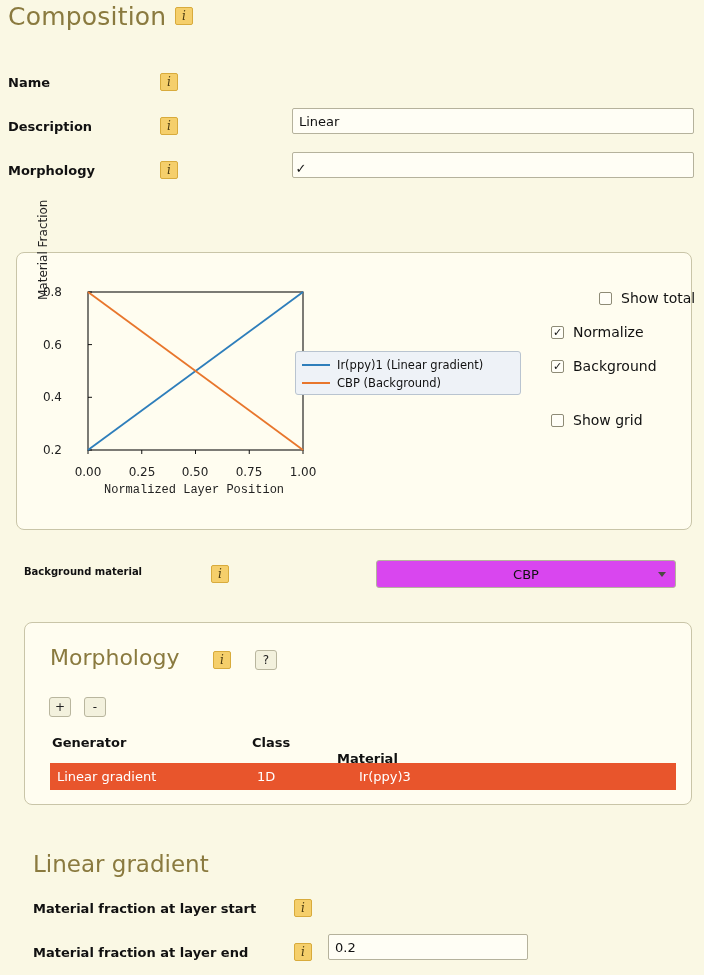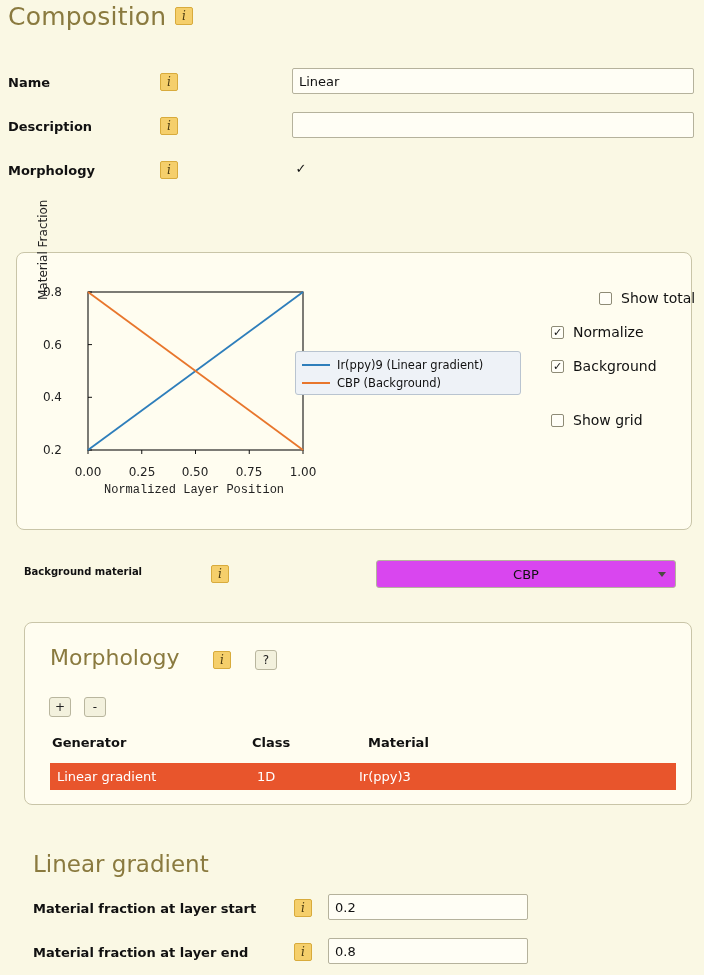--- a/index.html
+++ b/index.html
@@ -53,20 +53,21 @@
     height: 26px;
     background: #fffef5;
     border: 1px solid #b5b29c;
     border-radius: 2px;
     font-family: "DejaVu Sans", sans-serif;
     font-size: 13px;
     color: #111;
     padding: 0 6px;
     box-sizing: border-box;
     outline: none;
+    margin-top: 40px;
   }
 
   
   .page-title {
     position: absolute;
     left: 8px;
     top: 2px;
     font-size: 25px;
     color: #8a7a3f;
     font-weight: normal;
@@ -377,21 +378,21 @@
 
 <div class="tick-label-x" style="left:67px; top:465px;">0.00</div>
 <div class="tick-label-x" style="left:121px; top:465px;">0.25</div>
 <div class="tick-label-x" style="left:174px; top:465px;">0.50</div>
 <div class="tick-label-x" style="left:228px; top:465px;">0.75</div>
 <div class="tick-label-x" style="left:282px; top:465px;">1.00</div>
 
 <div class="legend-box">
   <div class="legend-row" style="top:4px;">
     <span class="legend-swatch" style="background:#2e7ebb;"></span>
-    <span class="legend-text">Ir(ppy)9 (Linear gradient)</span>
+    <span class="legend-text">Ir(ppy)1 (Linear gradient)</span>
   </div>
   <div class="legend-row" style="top:22px;">
     <span class="legend-swatch" style="background:#e8762c;"></span>
     <span class="legend-text">CBP (Background)</span>
   </div>
 </div>
 
 <div class="cb-row" style="top:290px;padding-left:48px;">
   <span class="cbox"></span>
   <span class="cb-label">Show total</span>
@@ -418,21 +419,21 @@
 
 <div class="morph-card"></div>
 <div class="morph-title">Morphology</div>
 <div class="morph-info info-btn">i</div>
 <div class="morph-help plain-btn">?</div>
 <div class="morph-plus plain-btn">+</div>
 <div class="morph-minus plain-btn">-</div>
 
 <div class="tbl-head" style="left:52px;">Generator</div>
 <div class="tbl-head" style="left:252px;">Class</div>
-<div class="tbl-head" style="left:368px;">Material</div>
+<div class="tbl-head" style="left:337px;margin-top:16px;">Material</div>
 
 <div class="tbl-row">
   <span class="tbl-cell" style="left:7px;">Linear gradient</span>
   <span class="tbl-cell" style="left:207px;">1D</span>
   <span class="tbl-cell" style="left:309px;">Ir(ppy)3</span>
 </div>
 
 <div class="lg-title">Linear gradient</div>
 
 <div class="lg-label" style="top:901px;">Material fraction at layer start</div>

